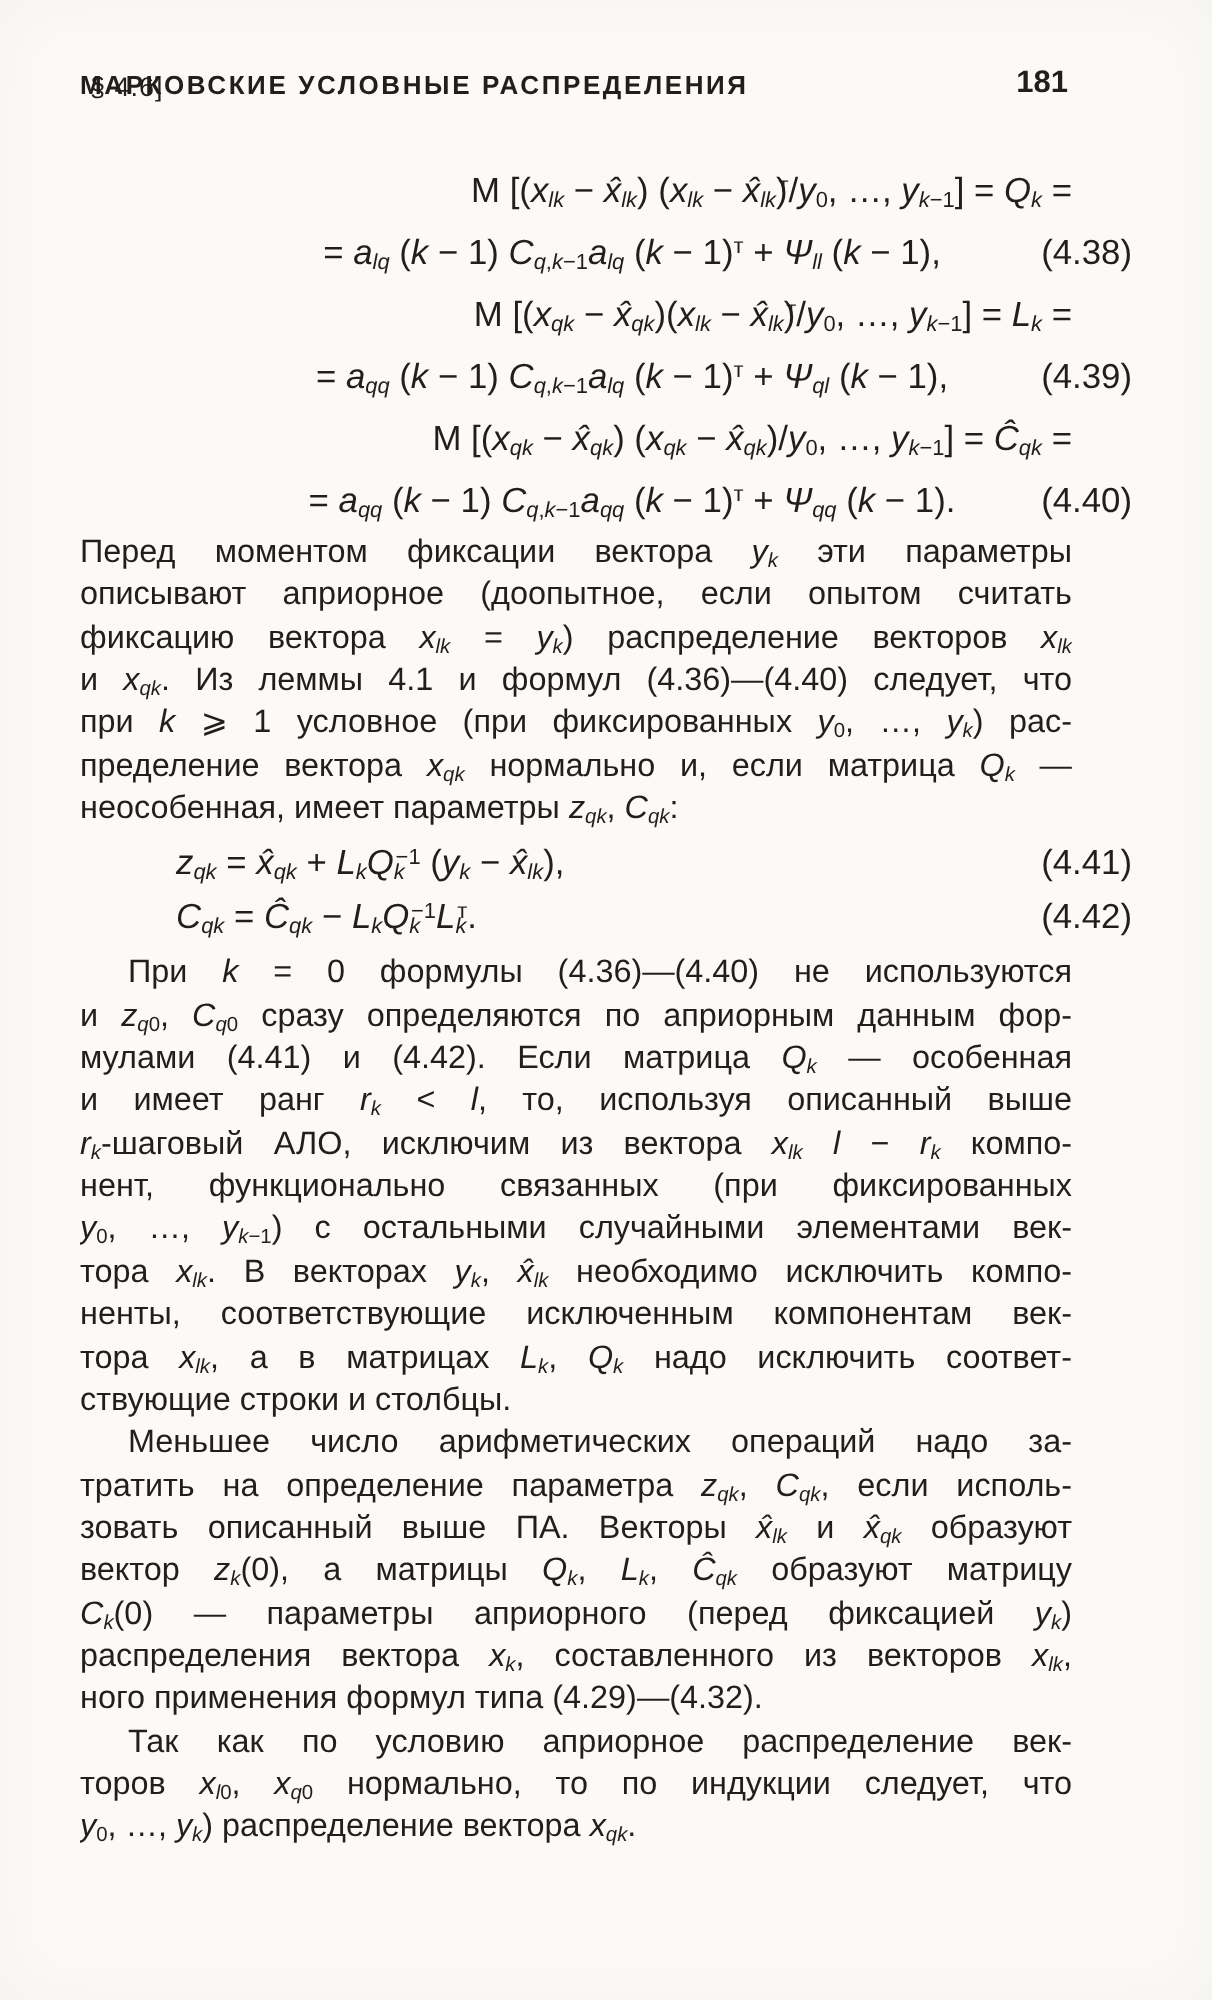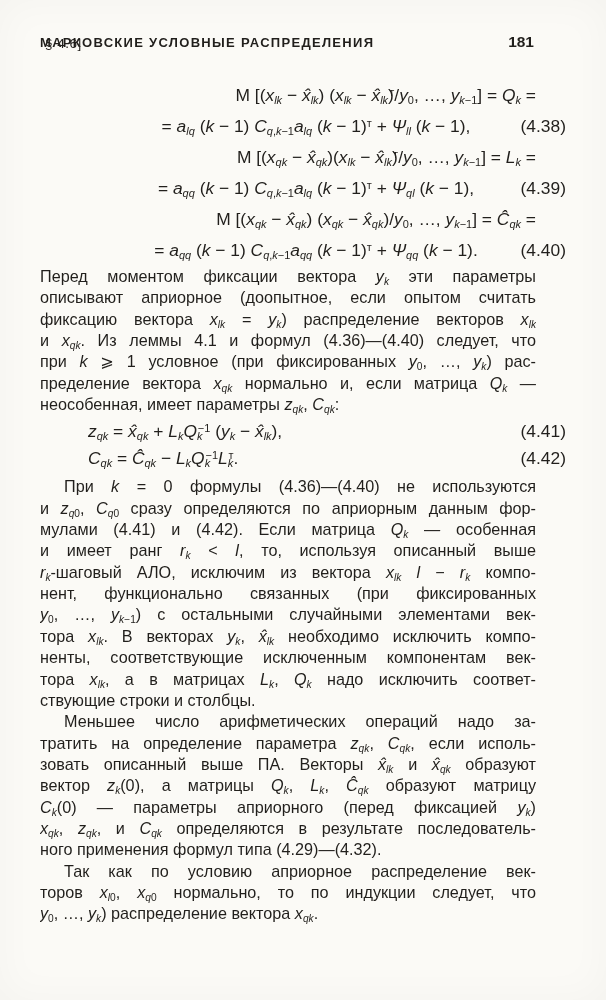--- a/index.html
+++ b/index.html
@@ -99,21 +99,21 @@
       <div class="line">тора <i>x</i><sub><i>lk</i></sub>, а в матрицах <i>L</i><sub><i>k</i></sub>, <i>Q</i><sub><i>k</i></sub> надо исключить соответ-</div>
       <div class="line last">ствующие строки и столбцы.</div>
     </div>
 
     <div class="para">
       <div class="line indent">Меньшее число арифметических операций надо за-</div>
       <div class="line">тратить на определение параметра <i>z</i><sub><i>qk</i></sub>, <i>C</i><sub><i>qk</i></sub>, если исполь-</div>
       <div class="line">зовать описанный выше ПА. Векторы <i>x̂</i><sub><i>lk</i></sub> и <i>x̂</i><sub><i>qk</i></sub> образуют</div>
       <div class="line">вектор <i>z</i><sub><i>k</i></sub>(0), а матрицы <i>Q</i><sub><i>k</i></sub>, <i>L</i><sub><i>k</i></sub>, <i>Ĉ</i><sub><i>qk</i></sub> образуют матрицу</div>
       <div class="line"><i>C</i><sub><i>k</i></sub>(0) — параметры априорного (перед фиксацией <i>y</i><sub><i>k</i></sub>)</div>
-      <div class="line"><i>x</i><sub><i>qk</i></sub>, <i>z</i><sub><i>qk</i></sub>, и <i>C</i><sub><i>qk</i></sub> определяются в результате последователь-</div>
+      <div class="line">распределения вектора <i>x</i><sub><i>k</i></sub>, составленного из векторов <i>x</i><sub><i>lk</i></sub>,</div>
       <div class="line last">ного применения формул типа (4.29)—(4.32).</div>
     </div>
 
     <div class="para">
       <div class="line indent">Так как по условию априорное распределение век-</div>
       <div class="line">торов <i>x</i><sub><i>l</i>0</sub>, <i>x</i><sub><i>q</i>0</sub> нормально, то по индукции следует, что</div>
       <div class="line last"><i>y</i><sub>0</sub>, …, <i>y</i><sub><i>k</i></sub>) распределение вектора <i>x</i><sub><i>qk</i></sub>.</div>
     </div>
 
   </div>

